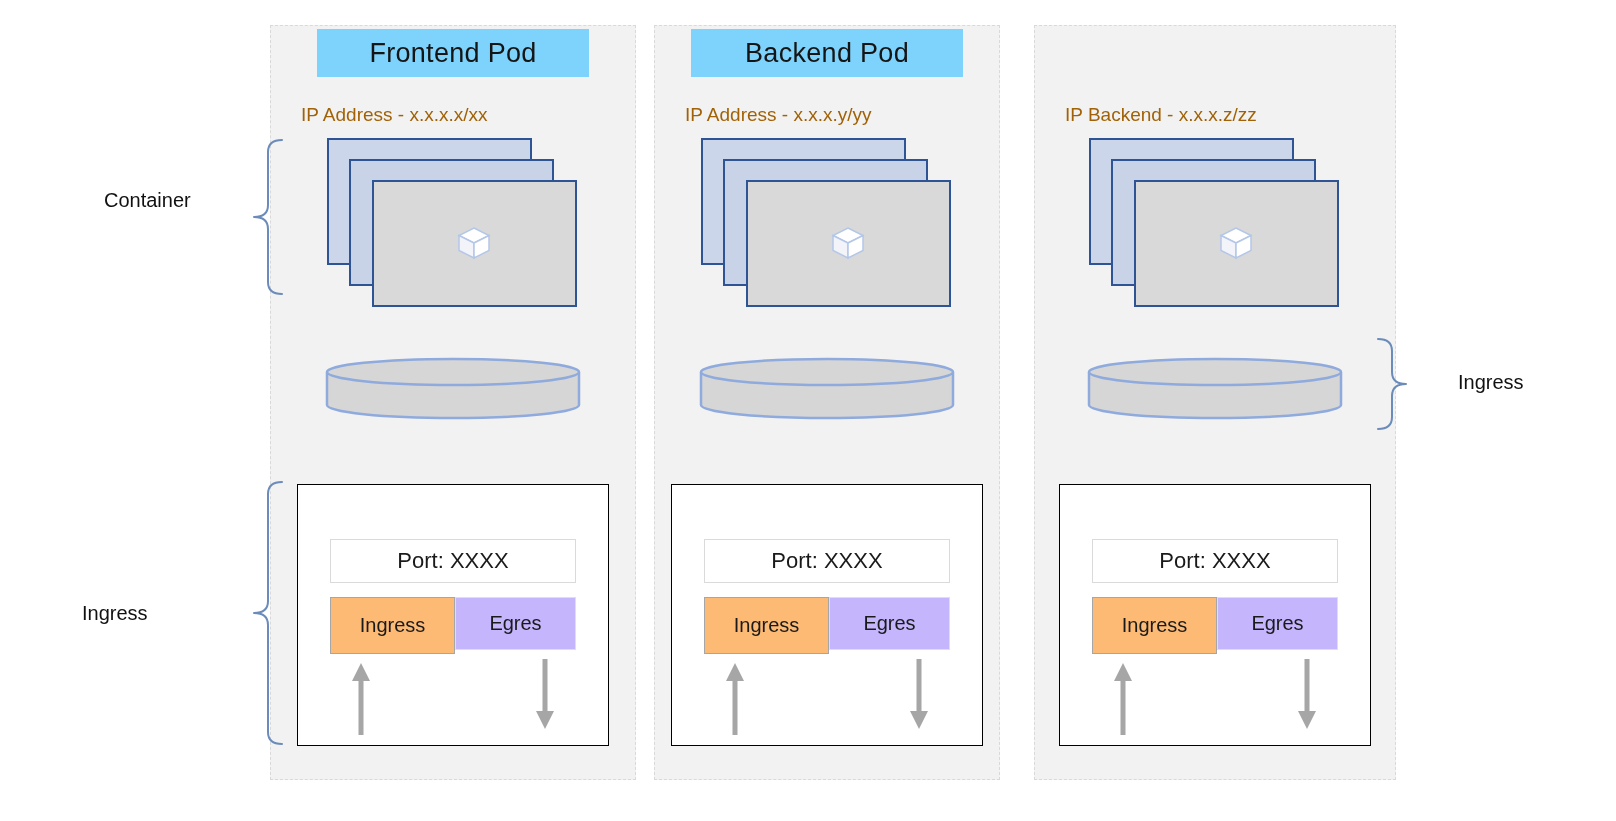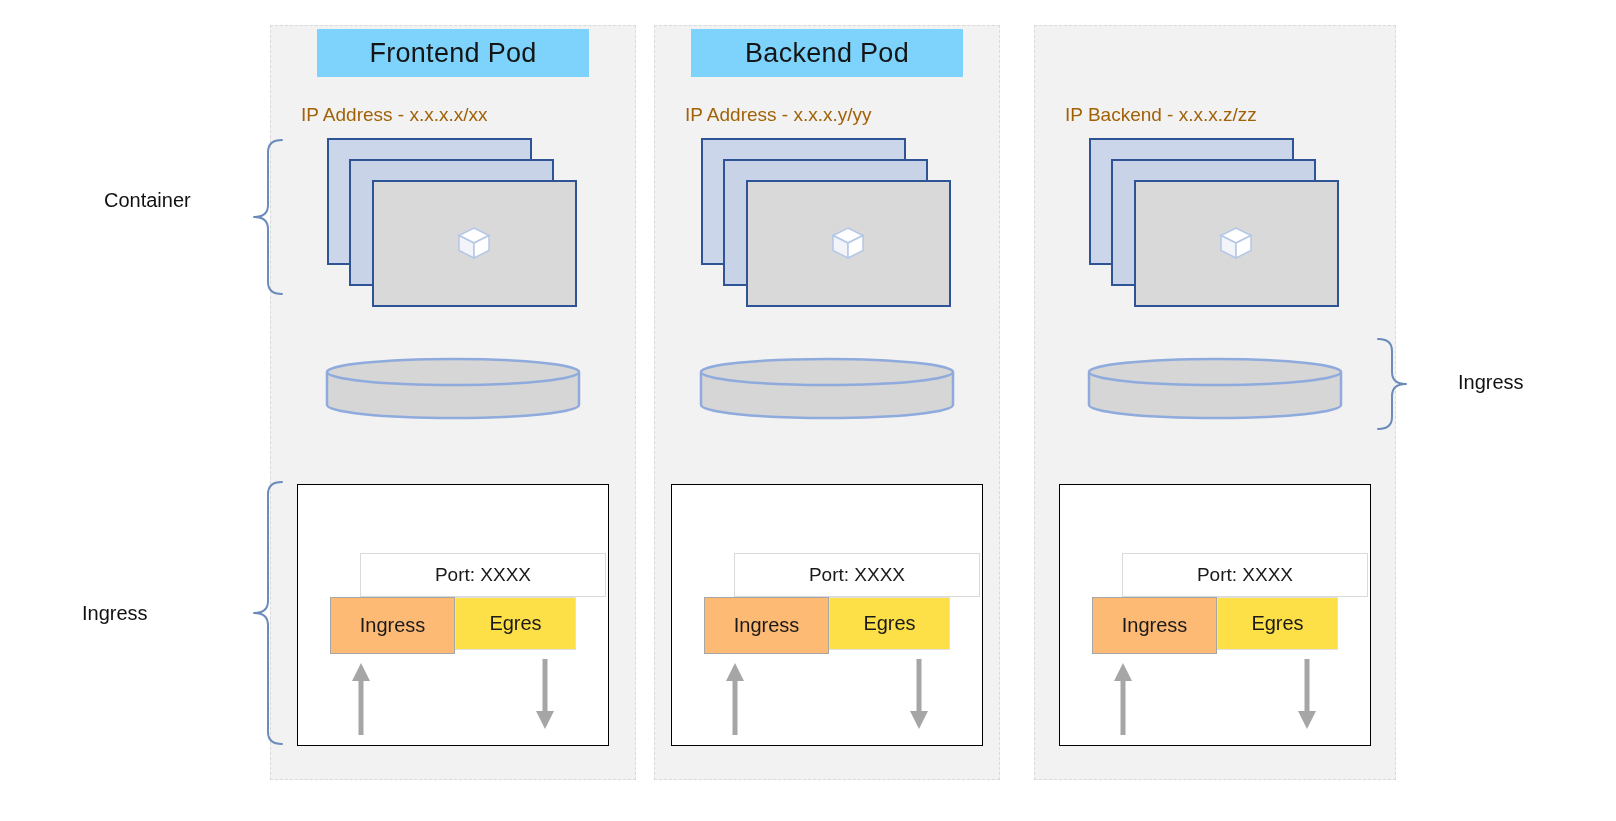--- a/index.html
+++ b/index.html
@@ -23,26 +23,26 @@
   .stack .l2{left:22px;top:21px;background:#c9d3e8;}
   .stack .l3{left:45px;top:42px;background:#d9d9d9;}
   .cube{position:absolute;left:125px;top:83px;width:44px;height:44px;}
 
   
   .volume{position:absolute;top:330px;left:50%;transform:translateX(-50%);width:256px;height:66px;}
 
   
   .service-box{position:absolute;top:458px;left:50%;transform:translateX(-50%);width:312px;height:262px;
     background:#ffffff;border:1.5px solid #000;box-sizing:border-box;}
-  .port-box{position:absolute;top:68px;left:32px;width:246px;height:44px;border:1px solid #dadada;
-    box-sizing:border-box;display:flex;align-items:center;justify-content:center;font-size:19px;background:#fff;margin-left:30px;}
+  .port-box{position:absolute;top:54px;left:32px;width:246px;height:44px;border:1px solid #dadada;
+    box-sizing:border-box;display:flex;align-items:center;justify-content:center;font-size:22px;background:#fff;}
   .ingress-box{position:absolute;top:112px;left:32px;width:125px;height:57px;border:1.5px solid #a6a6a6;
     box-sizing:border-box;display:flex;align-items:center;justify-content:center;font-size:20px;background:#fdba74;}
   .egress-box{position:absolute;top:112px;left:157px;width:121px;height:53px;border:1px solid #e0e0e0;
-    box-sizing:border-box;display:flex;align-items:center;justify-content:center;font-size:20px;background:#fde047;}
+    box-sizing:border-box;display:flex;align-items:center;justify-content:center;font-size:20px;background:#c4b5fd;}
   .arrow-up{position:absolute;left:52px;top:176px;width:22px;height:76px;}
   .arrow-down{position:absolute;left:236px;top:172px;width:22px;height:74px;}
 
   
   .side-label{position:absolute;font-size:20px;color:#111;white-space:nowrap;}
   .lbl-container{left:104px;top:189px;}
   .lbl-service{left:82px;top:602px;}
   .lbl-volume{left:1458px;top:371px;}
   .brace{position:absolute;}
   .brace-container{left:248px;top:138px;}

